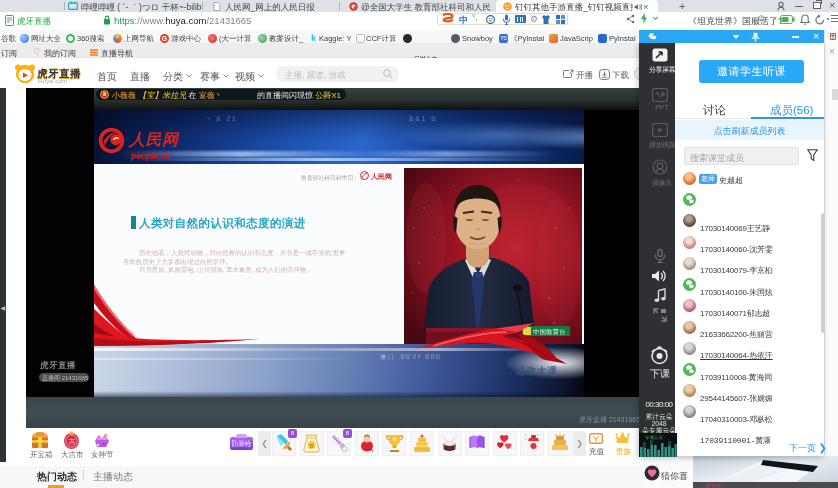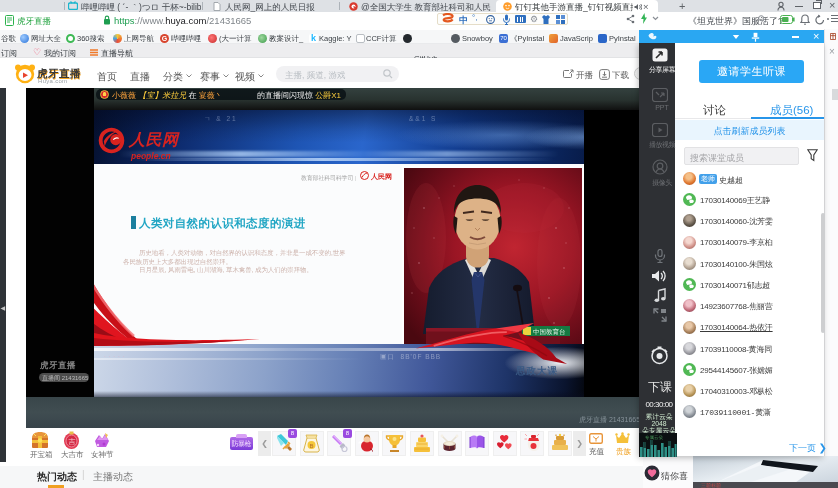--- a/index.html
+++ b/index.html
@@ -196,21 +196,21 @@
     .bi { position:absolute; top:34px; width:9px; height:9px; border-radius:2px; }
   </style>
   <div class="bk" style="left:1px;">谷歌</div>
   <div class="bi" style="left:20px;background:radial-gradient(circle at 35% 35%,#9ecbff,#2a72d8);border-radius:50%;"></div>
   <div class="bk" style="left:31px;">网址大全</div>
   <div class="bi" style="left:66px;background:#fff;border:2px solid #3db954;border-radius:50%;"></div>
   <div class="bk" style="left:77px;">360搜索</div>
   <div class="bi" style="left:113px;background:conic-gradient(#f3c73a,#ef7d31,#e8503a,#4aa3df,#f3c73a);border-radius:50%;"></div>
   <div class="bk" style="left:124px;">上网导航</div>
   <div class="bi" style="left:160px;background:#d8452e;border-radius:50%;color:#fff;font-size:7px;text-align:center;line-height:9px;font-weight:bold;">G</div>
-  <div class="bk" style="left:171px;">哔哩哔哩</div>
+  <div class="bk" style="left:171px;">游戏中心</div>
   <div class="bi" style="left:208px;background:radial-gradient(circle at 40% 40%,#f77,#c62828);border-radius:50%;"></div>
   <div class="bk" style="left:219px;">(大一计算</div>
   <div class="bi" style="left:258px;background:radial-gradient(circle at 40% 40%,#9fd89f,#3a9a48);border-radius:50%;"></div>
   <div class="bk" style="left:269px;">教案设计_</div>
   <div class="bi" style="left:309px;background:#fff;color:#20b9ff;font-size:9px;font-weight:bold;line-height:9px;text-align:center;">k</div>
   <div class="bk" style="left:319px;">Kaggle: Y</div>
   <div class="bi" style="left:356px;background:#fff;border:1px solid #b9bec3;"></div>
   <div class="bk" style="left:366px;">CCF计算</div>
   <div class="bi" style="left:403px;background:#24292e;border-radius:50%;"></div>
   <div class="bk" style="left:414px;margin-top:20px;">GitHub -</div>
@@ -783,21 +783,21 @@
   </div>
 
   <div class="abs" style="left:650px;top:346px;width:19px;height:19px;">
     <svg width="19" height="19" viewBox="0 0 19 19">
           <circle cx="9.5" cy="10" r="7.5" fill="none" stroke="#e8eaec" stroke-width="1.5"></circle>
           <circle cx="9.5" cy="10" r="3" fill="#e8eaec"></circle>
           <path d="M14.5 3.5L17 6M4.5 3.5L2 6" stroke="#e8eaec" stroke-width="1.5"></path>
           <rect x="7.5" y="0.5" width="4" height="2" fill="#e8eaec"></rect>
         </svg>
   </div>
-  <div class="abs" style="left:646px;top:379px;width:28px;font-size:12px;color:#e8e8e8;text-align:center;">下课</div>
+  <div class="abs" style="left:646px;top:367px;width:28px;font-size:10px;color:#e8e8e8;text-align:center;">下课</div>
 
   <div class="abs" style="left:641px;top:400px;width:36px;font-size:8px;color:#f2f2f2;text-align:center;letter-spacing:-0.5px;">00:30:00</div>
   <div class="abs" style="left:641px;top:412.5px;width:36px;font-size:6.8px;line-height:7px;color:#cfe8cf;text-align:center;">累计云朵<br>2048<br>朵专属云朵</div>
 
   <div class="abs" style="left:639px;top:433px;width:38px;height:24px;background:#0c0f10;overflow:hidden;">
     <svg width="38" height="28" viewBox="0 0 38 28">
       <rect width="38" height="28" fill="#0c1012"></rect>
       <g fill="#2e8f86">
         <rect x="1" y="14" width="2.6" height="13"></rect>
             <rect x="4.4" y="9" width="2.6" height="18"></rect>
@@ -834,21 +834,21 @@
   <div class="abs" style="left:690px;top:151.5px;font-size:9px;color:#a5a5a8;">搜索课堂成员</div>
   <div class="abs" style="left:807px;top:149px;width:11px;height:13px;">
     <svg width="11" height="13" viewBox="0 0 11 13">
           <path d="M0.8 0.8h9.4L6.8 6v5.5L4.2 9.8V6z" fill="none" stroke="#3a3a3a" stroke-width="1.1"></path>
         </svg>
   </div>
   <div id="members">
     <style>
       .av{position:absolute;left:683px;width:13px;height:13px;border-radius:50%;}
       .wx{position:absolute;left:683px;width:13px;height:13px;}
-      .nm{position:absolute;left:700px;font-size:8px;letter-spacing:-0.2px;color:#3a3a3a;white-space:nowrap;}
+      .nm{position:absolute;left:700px;font-size:8px;letter-spacing:-0.2px;color:#3a3a3a;white-space:nowrap;margin-top:28px;}
     </style>
     <div class="av" style="top:172px;background:radial-gradient(circle at 45% 35%,#f5c088 25%,#e07830 60%,#9a4215);"></div>
     <div class="abs" style="left:699px;top:173.5px;width:18px;height:10px;background:#42a0ea;border-radius:2px;color:#fff;font-size:7px;text-align:center;line-height:10px;">老师</div>
     <div class="abs" style="left:719px;top:174.5px;font-size:8px;color:#3a3a3a;">史越超</div>
     <div class="wx" style="top:193.2px;">
           <svg width="13" height="13" viewBox="0 0 13 13">
             <circle cx="6.5" cy="6.5" r="6.5" fill="#50b854"></circle>
             <path d="M3 4.5C3 3.2 4.3 2.2 6 2.2s3 1 3 2.3S7.7 6.8 6 6.8c-0.4 0-0.8-0.05-1.1-0.15L3.6 7.3l0.45-1.1C3.4 5.7 3 5.2 3 4.5z" fill="#fff"></path>
             <path d="M6.2 8.2c0-1 1-1.8 2.3-1.8s2.3 0.8 2.3 1.8-1 1.8-2.3 1.8c-0.3 0-0.6 0-0.9-0.1l-1 0.5 0.35-0.85C6.5 9.2 6.2 8.7 6.2 8.2z" fill="#fff"></path>
           </svg>
@@ -862,21 +862,21 @@
     <div class="nm" style="top:258.7px;">17030140100-朱国炫</div>
     <div class="wx" style="top:278.1px;">
           <svg width="13" height="13" viewBox="0 0 13 13">
             <circle cx="6.5" cy="6.5" r="6.5" fill="#50b854"></circle>
             <path d="M3 4.5C3 3.2 4.3 2.2 6 2.2s3 1 3 2.3S7.7 6.8 6 6.8c-0.4 0-0.8-0.05-1.1-0.15L3.6 7.3l0.45-1.1C3.4 5.7 3 5.2 3 4.5z" fill="#fff"></path>
             <path d="M6.2 8.2c0-1 1-1.8 2.3-1.8s2.3 0.8 2.3 1.8-1 1.8-2.3 1.8c-0.3 0-0.6 0-0.9-0.1l-1 0.5 0.35-0.85C6.5 9.2 6.2 8.7 6.2 8.2z" fill="#fff"></path>
           </svg>
         </div>
     <div class="nm" style="top:279.9px;">17030140071郁志超</div>
     <div class="av" style="top:299.3px;background:radial-gradient(circle at 45% 35%,#f0c0c8 25%,#c06a78 60%,#702a38);"></div>
-    <div class="nm" style="top:301.1px;">14923607768-焦丽营</div>
+    <div class="nm" style="top:301.1px;">21633662200-焦丽营</div>
     <div class="av" style="top:320.5px;background:radial-gradient(circle at 45% 35%,#e8c8a8 25%,#a8805a 60%,#5a4028);"></div>
     <div class="nm" style="top:322.3px;text-decoration:underline;">17030140064-热依汗</div>
     <div class="av" style="top:341.7px;background:radial-gradient(circle at 45% 35%,#d8d8dc 25%,#9a9aa0 60%,#55555a);"></div>
     <div class="nm" style="top:343.5px;">17039110008-黄海同</div>
     <div class="wx" style="top:362.9px;">
           <svg width="13" height="13" viewBox="0 0 13 13">
             <circle cx="6.5" cy="6.5" r="6.5" fill="#50b854"></circle>
             <path d="M3 4.5C3 3.2 4.3 2.2 6 2.2s3 1 3 2.3S7.7 6.8 6 6.8c-0.4 0-0.8-0.05-1.1-0.15L3.6 7.3l0.45-1.1C3.4 5.7 3 5.2 3 4.5z" fill="#fff"></path>
             <path d="M6.2 8.2c0-1 1-1.8 2.3-1.8s2.3 0.8 2.3 1.8-1 1.8-2.3 1.8c-0.3 0-0.6 0-0.9-0.1l-1 0.5 0.35-0.85C6.5 9.2 6.2 8.7 6.2 8.2z" fill="#fff"></path>
           </svg>

